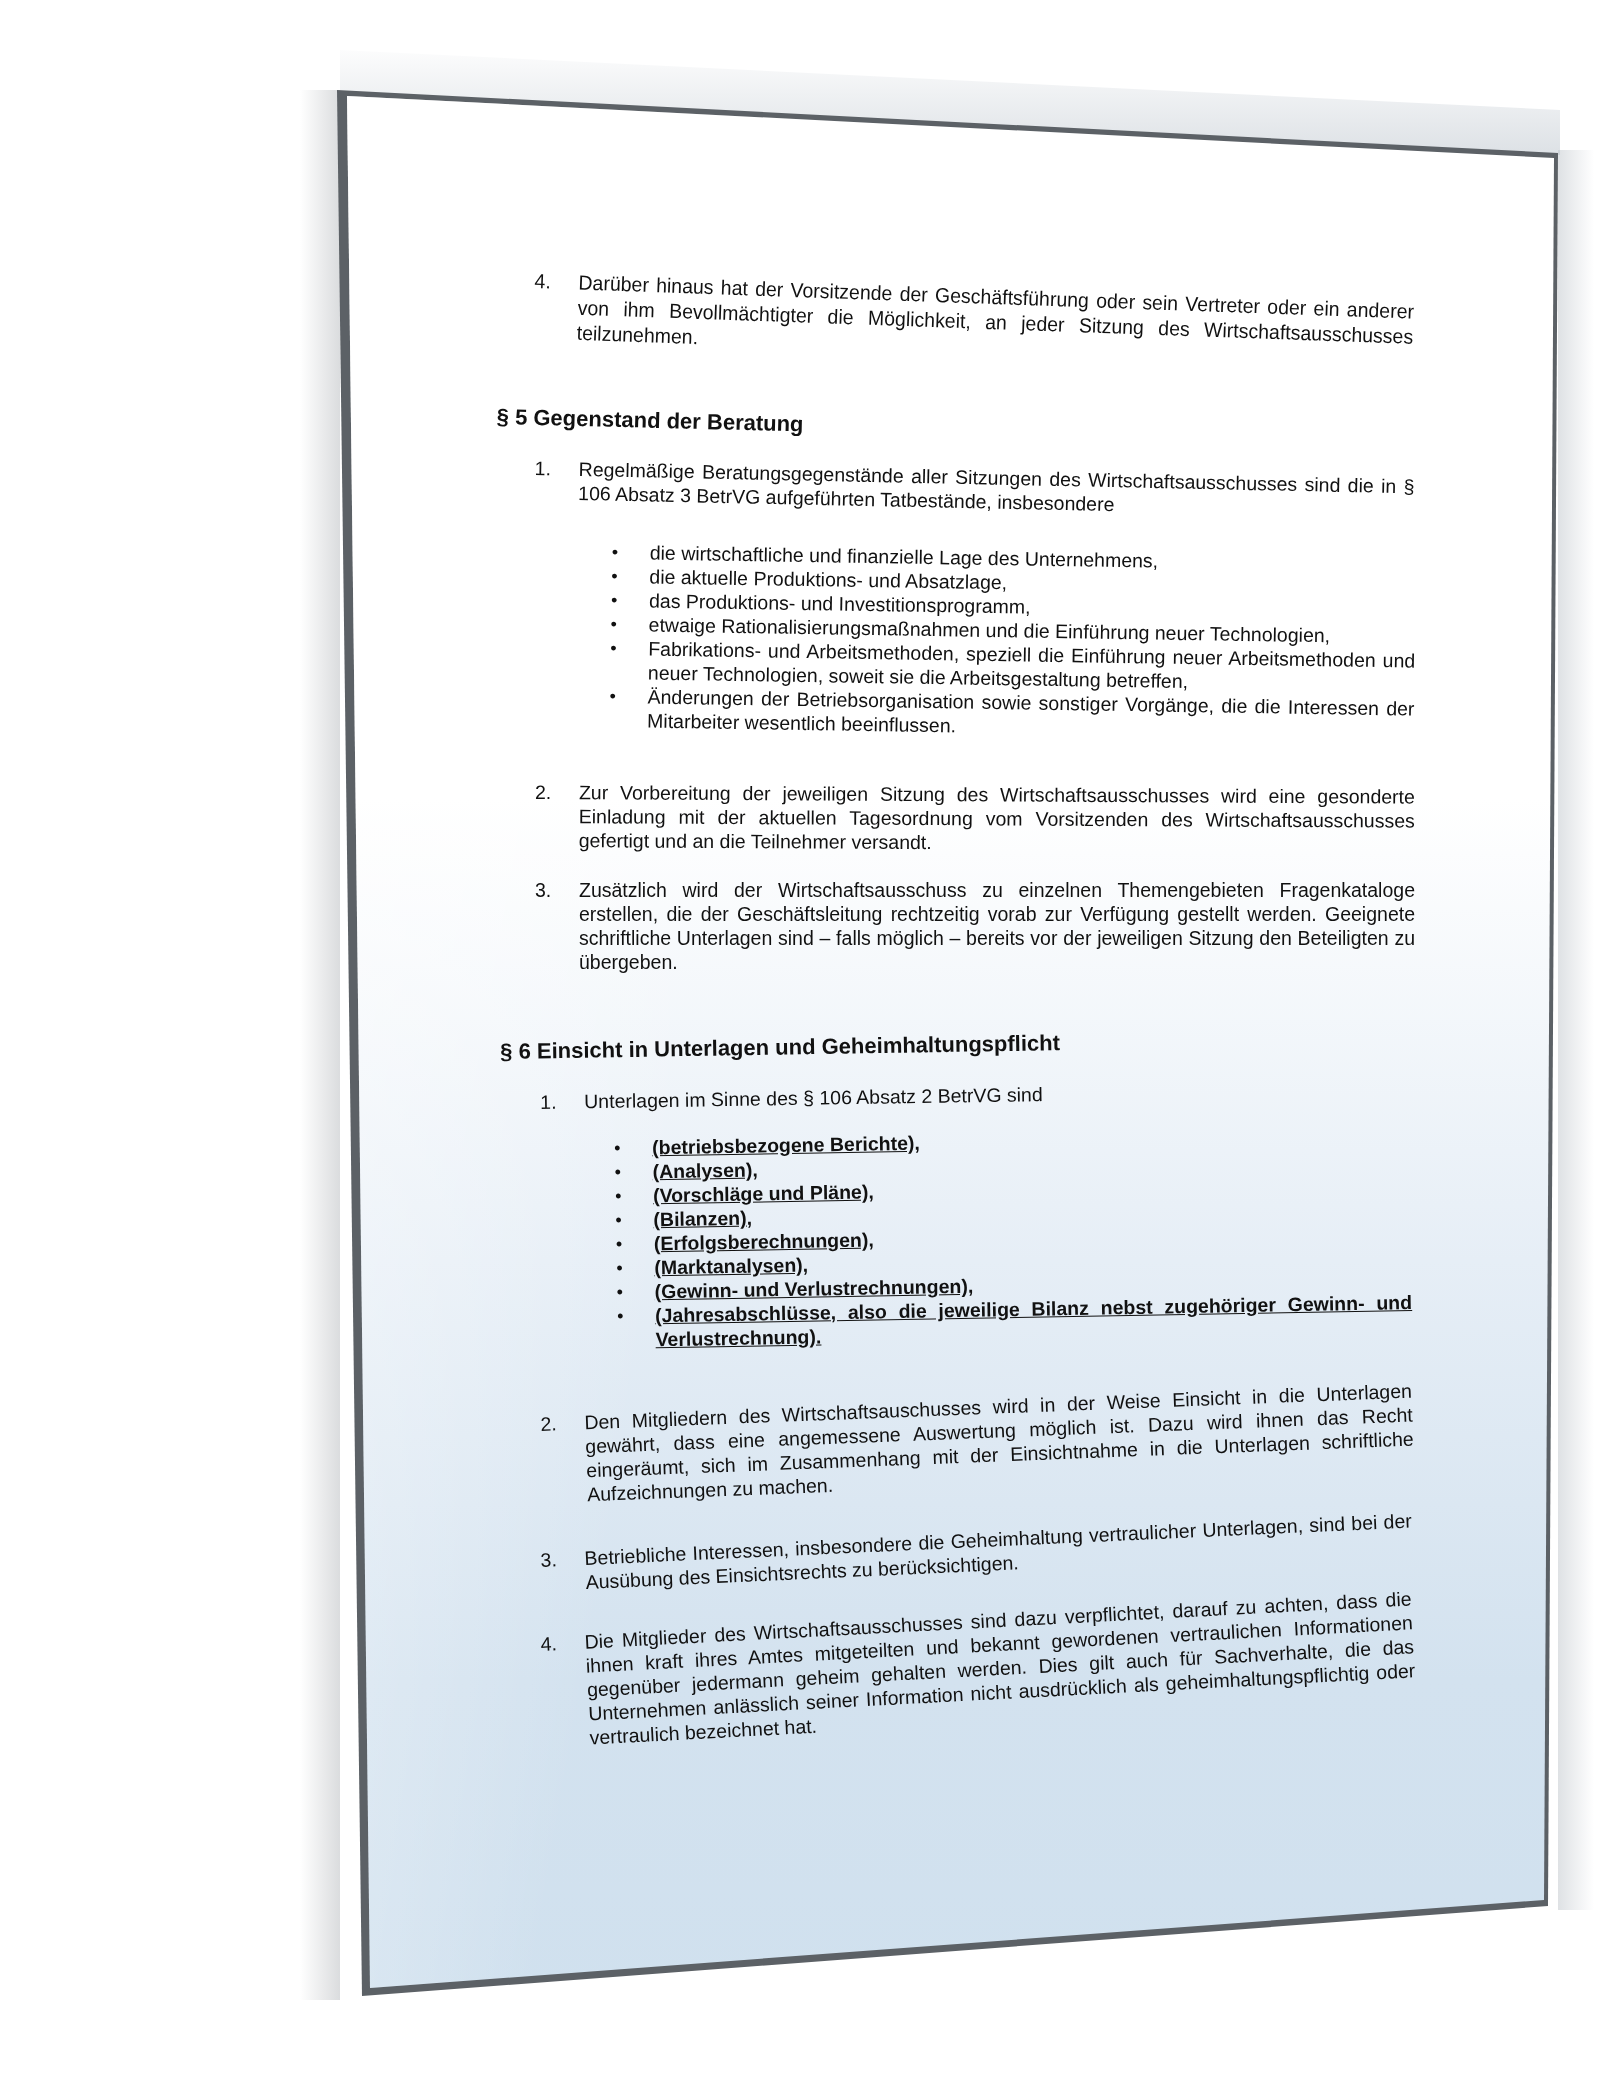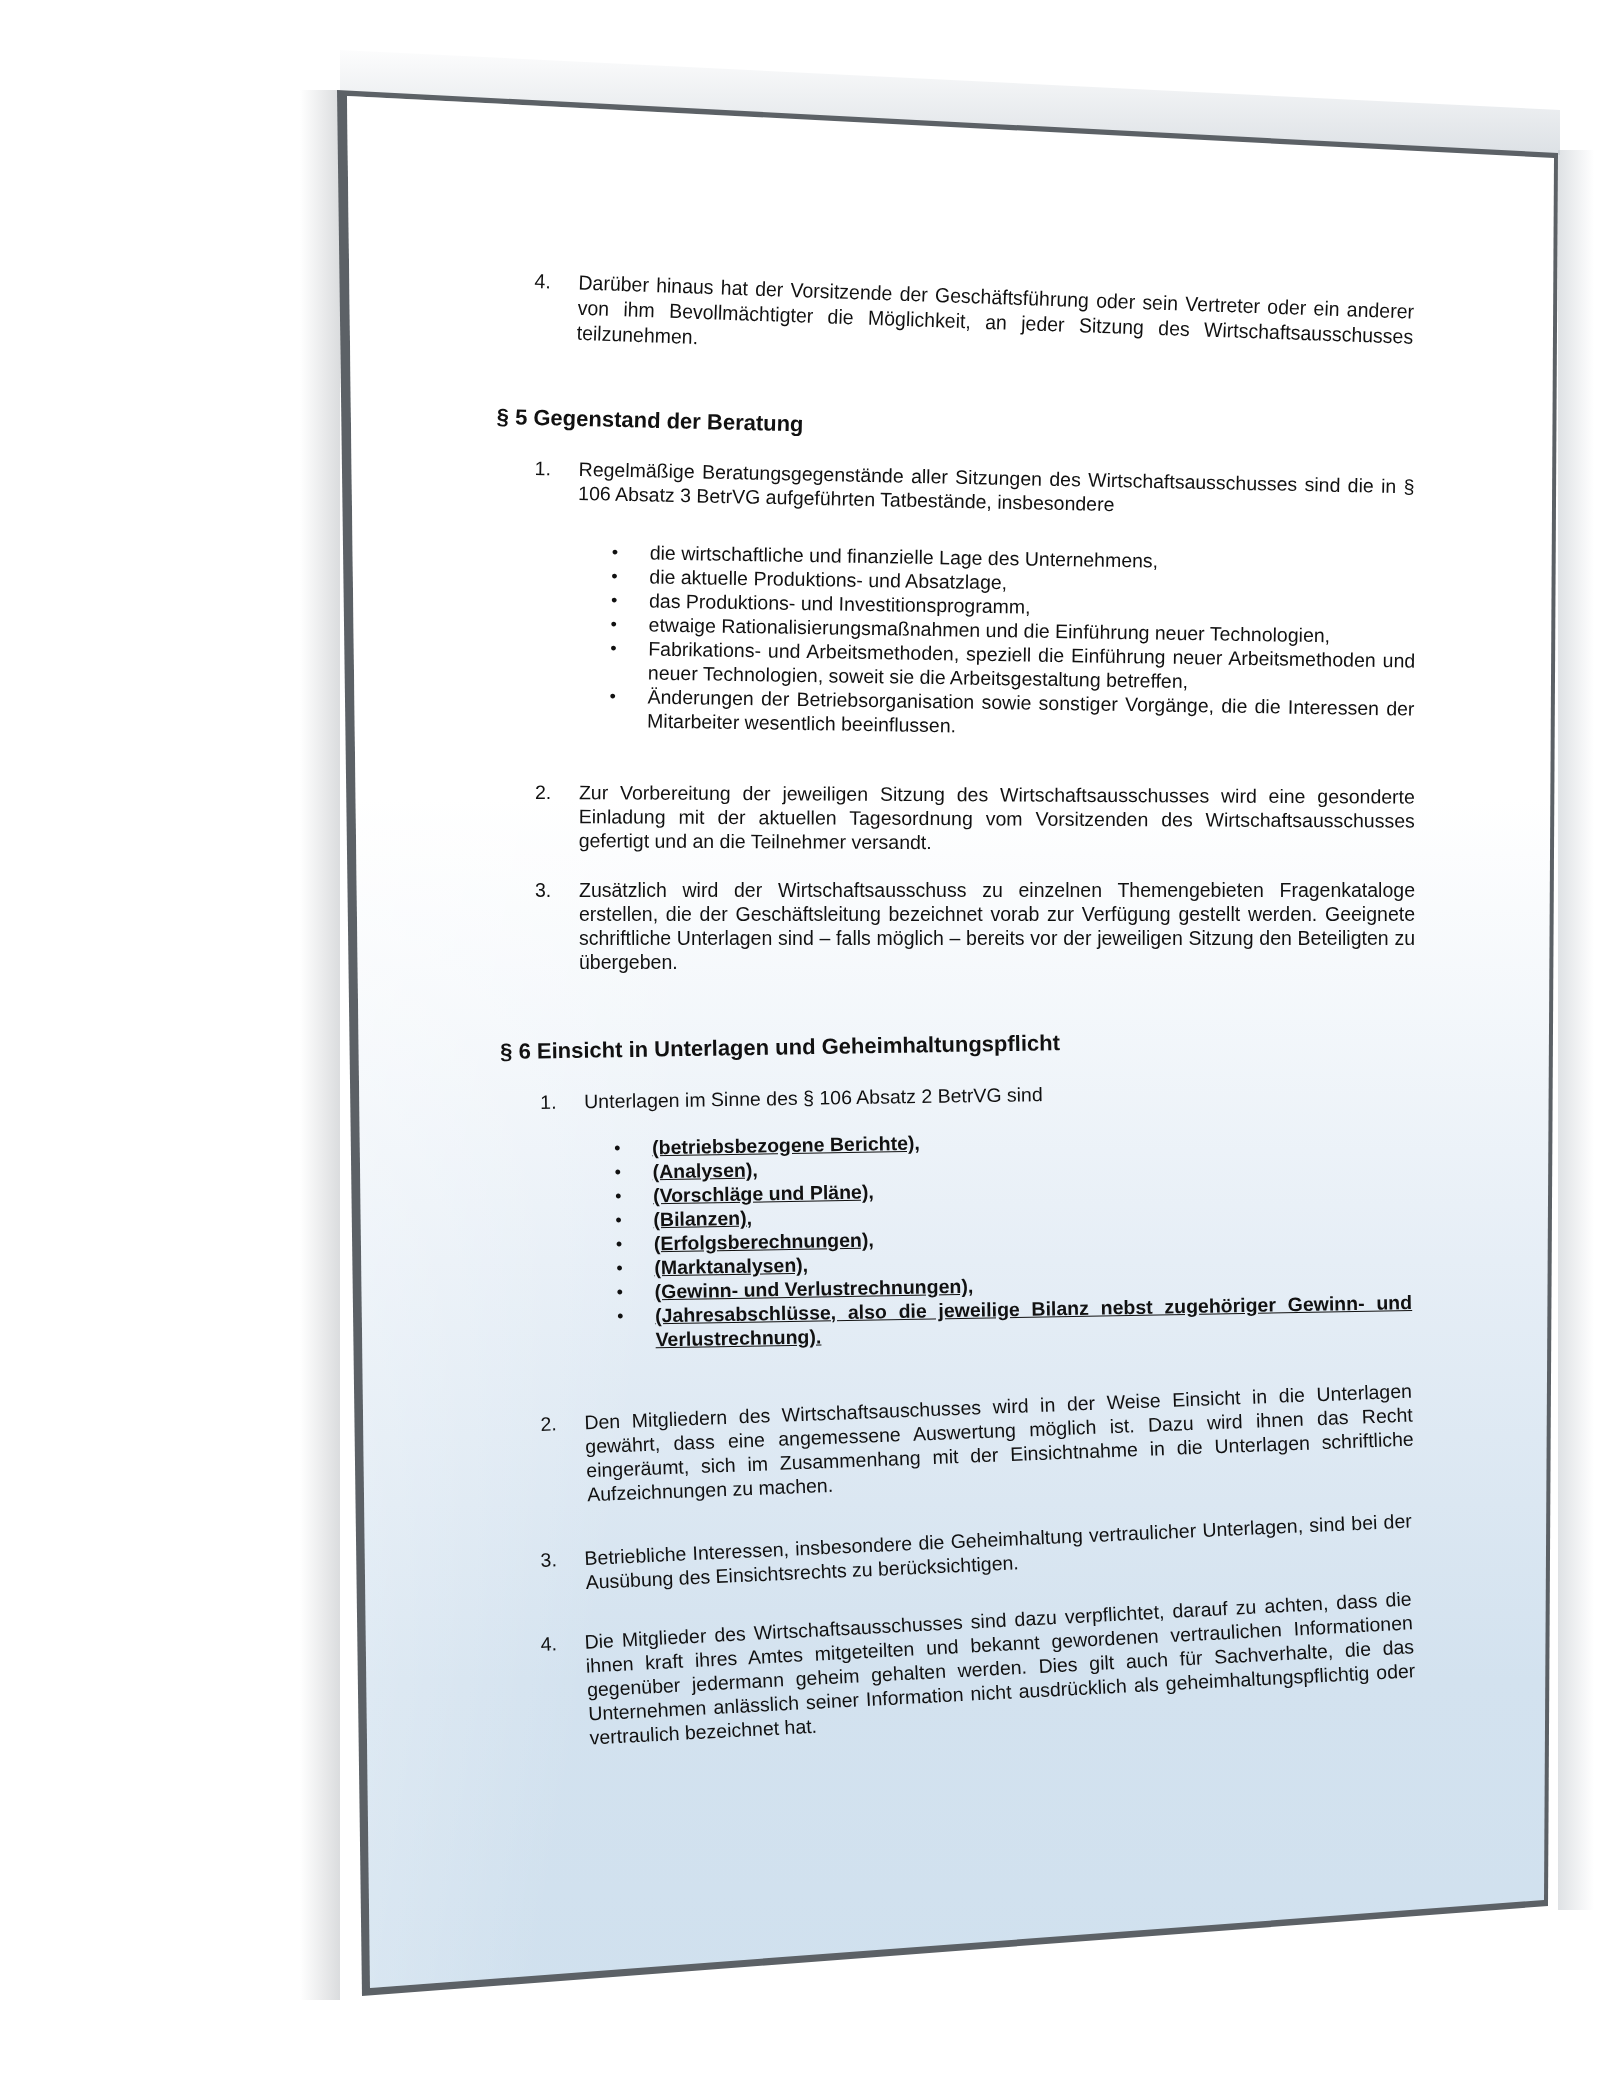--- a/index.html
+++ b/index.html
@@ -118,21 +118,21 @@
   <div class="blk" style="left:535px; top:780px; width:880px; transform:rotate(0.3deg);">
     <div class="row">
       <span class="num">2.</span>
       <span class="txt">Zur Vorbereitung der jeweiligen Sitzung des Wirtschaftsausschusses wird eine gesonderte Einladung mit der aktuellen Tagesordnung vom Vorsitzenden des Wirtschaftsausschusses gefertigt und an die Teilnehmer versandt.</span>
     </div>
   </div>
 
   <div class="blk" style="left:535px; top:878px; width:880px; transform:rotate(0deg);">
     <div class="row">
       <span class="num">3.</span>
-      <span class="txt">Zusätzlich wird der Wirtschaftsausschuss zu einzelnen Themengebieten Fragenkataloge erstellen, die der Geschäftsleitung bezeichnet vorab zur Verfügung gestellt werden. Geeignete schriftliche Unterlagen sind – falls möglich – bereits vor der jeweiligen Sitzung den Beteiligten zu übergeben.</span>
+      <span class="txt">Zusätzlich wird der Wirtschaftsausschuss zu einzelnen Themengebieten Fragenkataloge erstellen, die der Geschäftsleitung rechtzeitig vorab zur Verfügung gestellt werden. Geeignete schriftliche Unterlagen sind – falls möglich – bereits vor der jeweiligen Sitzung den Beteiligten zu übergeben.</span>
     </div>
   </div>
 
   <div class="blk head" style="left:500px; top:1040px; width:700px; transform:rotate(-0.9deg);">§ 6 Einsicht in Unterlagen und Geheimhaltungspflicht</div>
 
   <div class="blk" style="left:540px; top:1090px; width:700px; transform:rotate(-0.9deg);">
     <div class="row">
       <span class="num">1.</span>
       <span class="txt">Unterlagen im Sinne des § 106 Absatz 2 BetrVG sind</span>
     </div>

